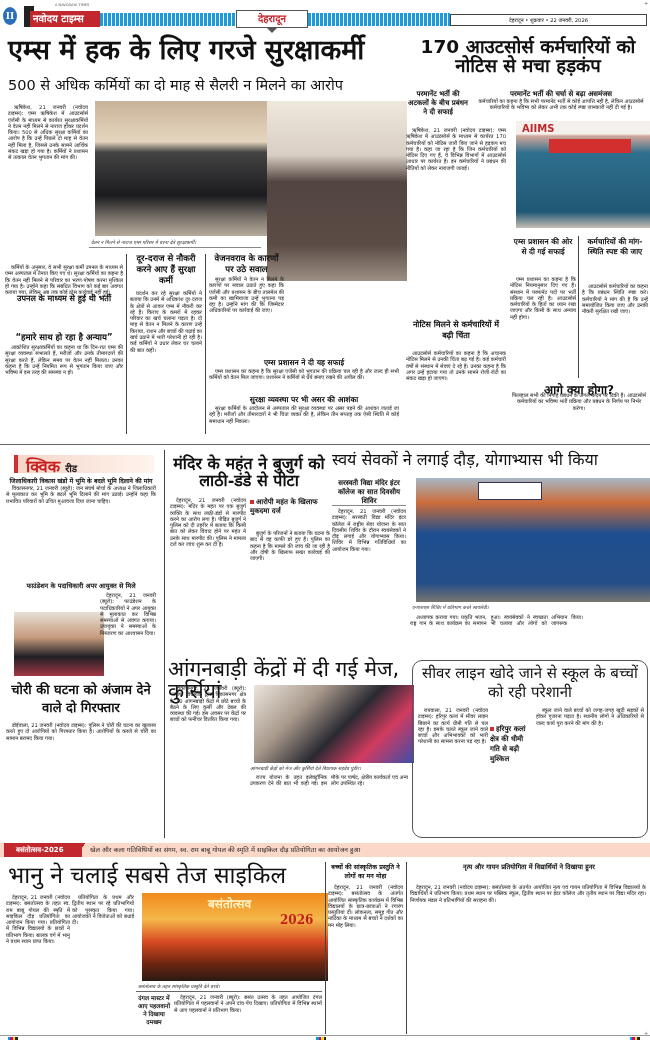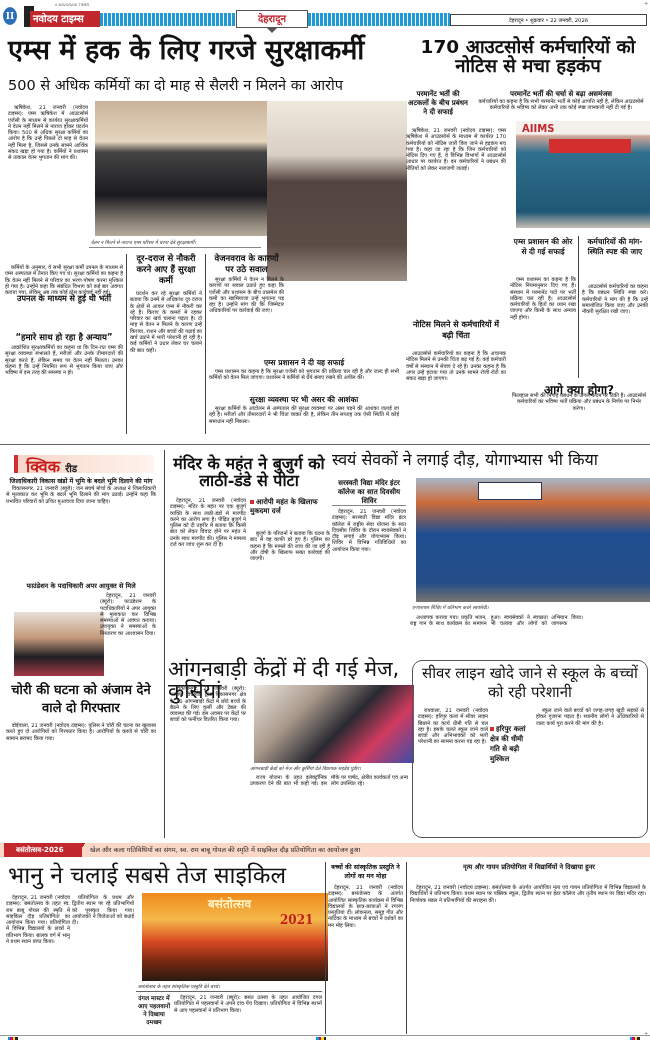--- a/index.html
+++ b/index.html
@@ -216,21 +216,21 @@
 <div class="abs hl" style="left:8px;top:863px;width:320px;font-size:23px;font-weight:normal;">भानु ने चलाई सबसे तेज साइकिल</div>
 <div class="abs txt" style="left:6px;top:894px;width:64px;height:140px;">
     <p>देहरादून, 21 जनवरी (नवोदय टाइम्स): बसंतोत्सव के तहत स्व. राम बाबू गोयल की स्मृति में साइकिल दौड़ प्रतियोगिता का आयोजन किया गया। प्रतियोगिता में विभिन्न विद्यालयों के छात्रों ने प्रतिभाग किया। बालक वर्ग में भानु ने प्रथम स्थान प्राप्त किया।</p>
   </div>
 <div class="abs txt" style="left:72px;top:894px;width:62px;height:140px;">
     <p>प्रतियोगिता के प्रथम और द्वितीय स्थान पर रहे प्रतिभागियों को पुरस्कृत किया गया। आयोजकों ने विजेताओं को बधाई दी।</p>
   </div>
 
 <div class="photo ph-basant" style="left:136px;top:893px;width:186px;height:88px;">
   <div style="position:absolute;left:66px;top:2px;font-size:12px;font-weight:bold;color:#fff3c4;">बसंतोत्सव</div>
-  <div style="position:absolute;left:138px;top:20px;font-size:12px;font-weight:bold;color:#c11d1d;font-family:'DejaVu Serif',serif;">2021</div>
+  <div style="position:absolute;left:138px;top:20px;font-size:12px;font-weight:bold;color:#c11d1d;font-family:'DejaVu Serif',serif;">2026</div>
 </div>
 <div class="caption" style="left:138px;top:983px;width:184px;">बसंतोत्सव के तहत सांस्कृतिक प्रस्तुति देते बच्चे।</div>
 <div class="hrule" style="left:136px;top:991px;width:186px;background:#666;"></div>
 <div class="abs sub" style="left:136px;top:994px;width:36px;font-size:6px;">दंगल मास्टर में आए पहलवानों ने दिखाया दमखम</div>
 <div class="abs txt" style="left:174px;top:994px;width:148px;height:40px;">
     <p>देहरादून, 21 जनवरी (ब्यूरो): बसंत उत्सव के तहत आयोजित दंगल प्रतियोगिता में पहलवानों ने अपने दांव-पेंच दिखाए। प्रतियोगिता में विभिन्न स्थानों से आए पहलवानों ने प्रतिभाग किया।</p>
   </div>
 
 <div class="vrule" style="left:325px;top:862px;height:172px;"></div>
 

